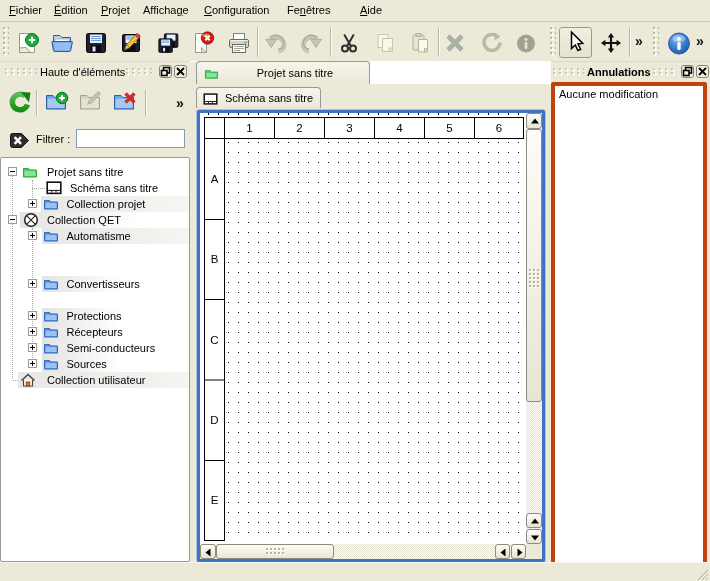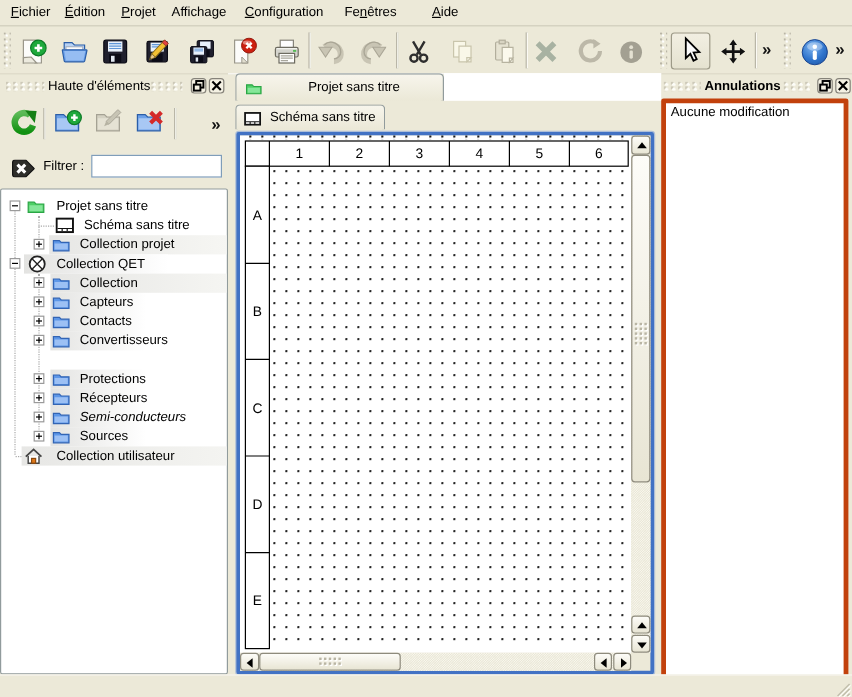--- a/index.html
+++ b/index.html
@@ -337,45 +337,21 @@
     <div class="trow" style="top:69.5px;">
         <div class="catbg" style="width:147px;background:linear-gradient(to right,#e6e6e4,#f5f5f2);"></div>
         <div class="texp plus" style="left:27px;">
           <i></i>
           <b></b>
         </div>
         <svg class="tico bf" style="left:42px;" viewBox="0 0 16 16">
           <path d="M1.5 4.5 H6.5 L8 6 H14.5 V13 H1.5 Z" fill="#5d97e8" stroke="#3264b4"></path>
           <path d="M2.5 7 H13.5 V12 H2.5 Z" fill="#9cc0f4"></path>
         </svg>
-        <span class="tlab" style="left:65.5px;">Collection</span>
-      </div>
-    <div class="trow" style="top:85.5px;">
-        <div class="catbg"></div>
-        <div class="texp plus" style="left:27px;">
-          <i></i>
-          <b></b>
-        </div>
-        <svg class="tico bf" style="left:42px;" viewBox="0 0 16 16">
-          <path d="M1.5 4.5 H6.5 L8 6 H14.5 V13 H1.5 Z" fill="#5d97e8" stroke="#3264b4"></path>
-          <path d="M2.5 7 H13.5 V12 H2.5 Z" fill="#9cc0f4"></path>
-        </svg>
-        <span class="tlab" style="left:65.5px;">Capteurs</span>
-      </div>
-    <div class="trow" style="top:101.5px;">
-        <div class="catbg"></div>
-        <div class="texp plus" style="left:27px;">
-          <i></i>
-          <b></b>
-        </div>
-        <svg class="tico bf" style="left:42px;" viewBox="0 0 16 16">
-          <path d="M1.5 4.5 H6.5 L8 6 H14.5 V13 H1.5 Z" fill="#5d97e8" stroke="#3264b4"></path>
-          <path d="M2.5 7 H13.5 V12 H2.5 Z" fill="#9cc0f4"></path>
-        </svg>
-        <span class="tlab" style="left:65.5px;">Contacts</span>
+        <span class="tlab" style="left:65.5px;">Automatisme</span>
       </div>
     <div class="trow" style="top:117.5px;">
         <div class="catbg"></div>
         <div class="texp plus" style="left:27px;">
           <i></i>
           <b></b>
         </div>
         <svg class="tico bf" style="left:42px;" viewBox="0 0 16 16">
           <path d="M1.5 4.5 H6.5 L8 6 H14.5 V13 H1.5 Z" fill="#5d97e8" stroke="#3264b4"></path>
           <path d="M2.5 7 H13.5 V12 H2.5 Z" fill="#9cc0f4"></path>
@@ -399,21 +375,21 @@
         <div class="texp plus" style="left:27px;">
           <i></i>
           <b></b>
         </div>
         <svg class="tico bf" style="left:42px;" viewBox="0 0 16 16">
           <path d="M1.5 4.5 H6.5 L8 6 H14.5 V13 H1.5 Z" fill="#5d97e8" stroke="#3264b4"></path>
           <path d="M2.5 7 H13.5 V12 H2.5 Z" fill="#9cc0f4"></path>
         </svg>
         <span class="tlab" style="left:65.5px;">Récepteurs</span>
       </div>
-    <div class="trow" style="top:181.5px;font-style:italic;">
+    <div class="trow" style="top:181.5px;">
         <div class="catbg"></div>
         <div class="texp plus" style="left:27px;">
           <i></i>
           <b></b>
         </div>
         <svg class="tico bf" style="left:42px;" viewBox="0 0 16 16">
           <path d="M1.5 4.5 H6.5 L8 6 H14.5 V13 H1.5 Z" fill="#5d97e8" stroke="#3264b4"></path>
           <path d="M2.5 7 H13.5 V12 H2.5 Z" fill="#9cc0f4"></path>
         </svg>
         <span class="tlab" style="left:65.5px;">Semi-conducteurs</span>

